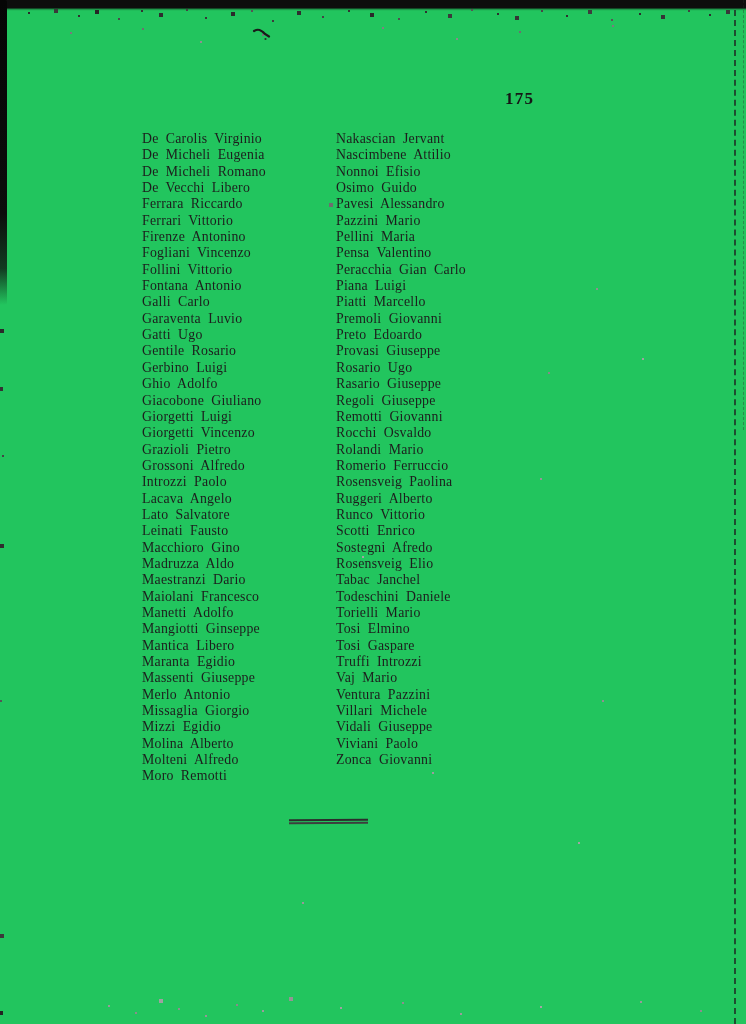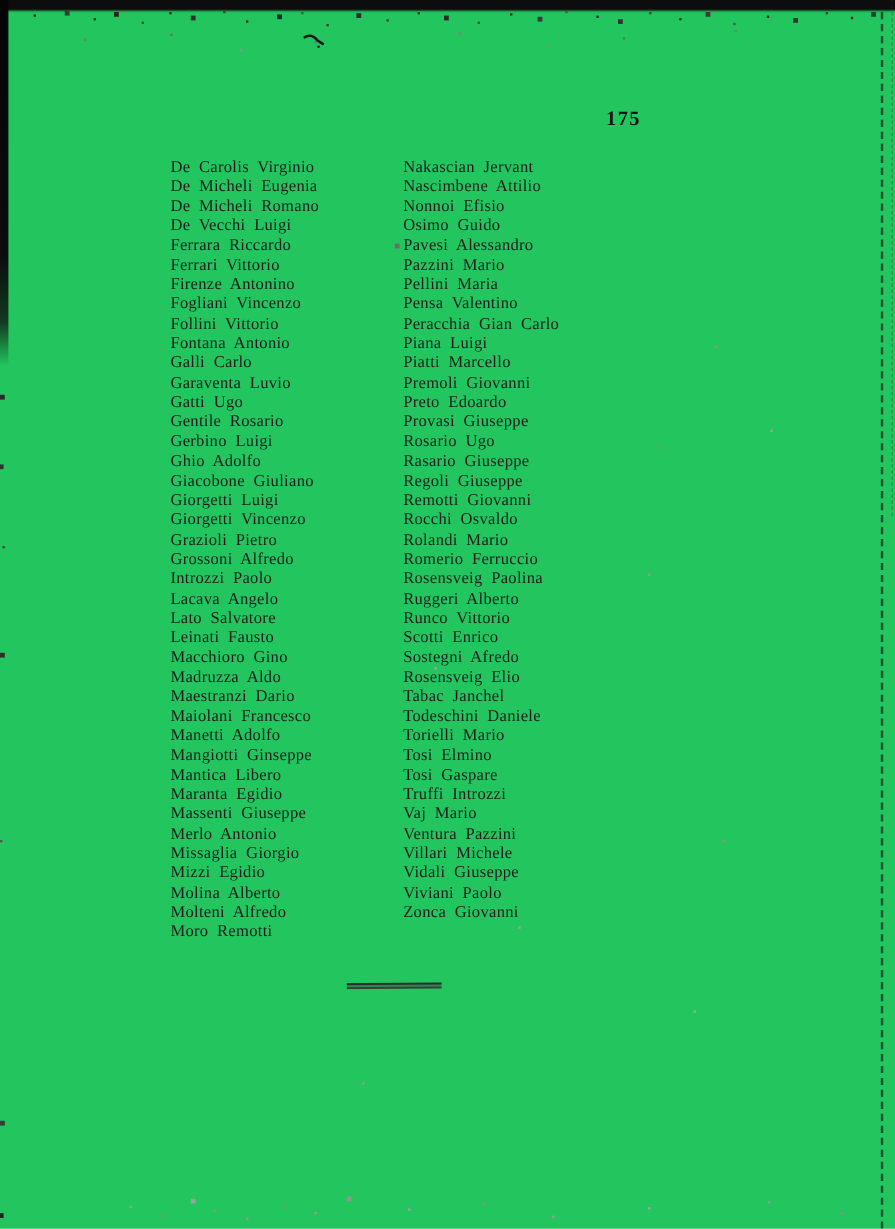--- a/index.html
+++ b/index.html
@@ -138,21 +138,21 @@
       <circle cx="13.5" cy="12" r="1.1" fill="#2a2a2a"></circle>
     </svg>
   </div>
 
   <div class="page-number">175</div>
 
   <div class="name-column left">
       <div class="name-entry">De Carolis Virginio</div>
       <div class="name-entry">De Micheli Eugenia</div>
       <div class="name-entry">De Micheli Romano</div>
-      <div class="name-entry">De Vecchi Luigi</div>
+      <div class="name-entry">De Vecchi Libero</div>
       <div class="name-entry">Ferrara Riccardo</div>
       <div class="name-entry">Ferrari Vittorio</div>
       <div class="name-entry">Firenze Antonino</div>
       <div class="name-entry">Fogliani Vincenzo</div>
       <div class="name-entry">Follini Vittorio</div>
       <div class="name-entry">Fontana Antonio</div>
       <div class="name-entry">Galli Carlo</div>
       <div class="name-entry">Garaventa Luvio</div>
       <div class="name-entry">Gatti Ugo</div>
       <div class="name-entry">Gentile Rosario</div>

